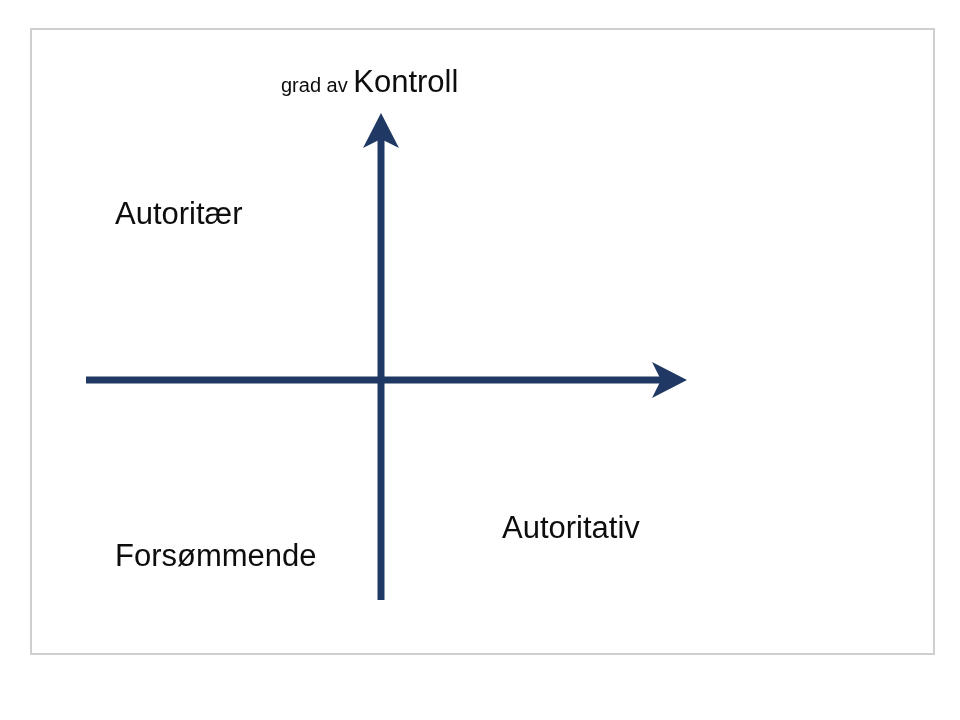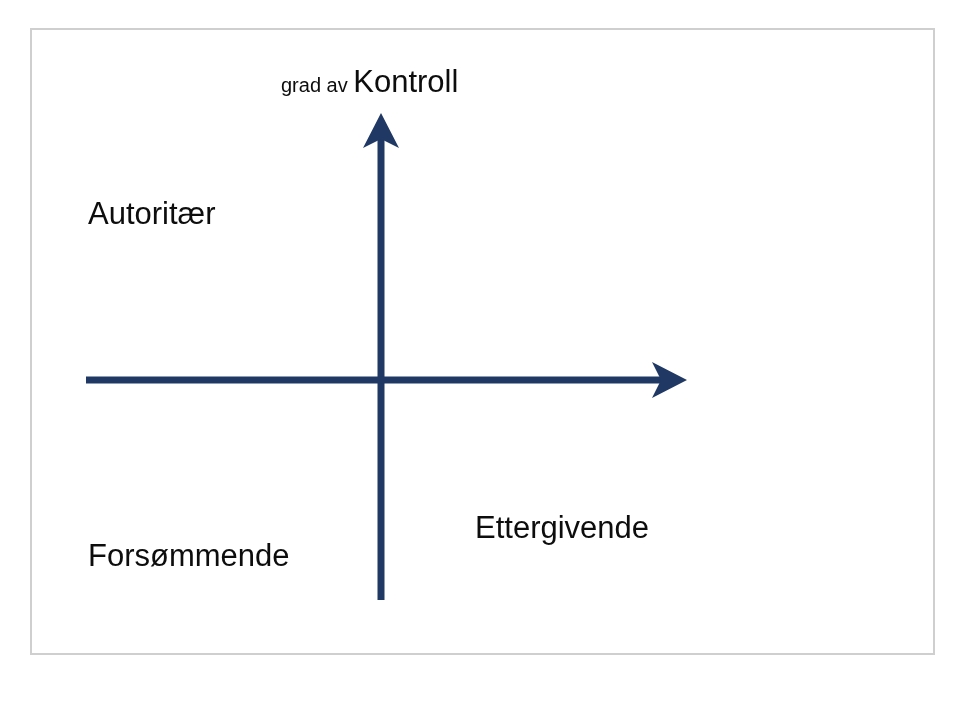--- a/index.html
+++ b/index.html
@@ -47,20 +47,21 @@
 
   
   .quad-label {
     position: absolute;
     font-family: "Liberation Sans", sans-serif;
     font-size: 31px;
     font-weight: 400;
     color: #0d0d0d;
     white-space: nowrap;
     line-height: 1;
+    margin-left: 27px;
   }
   .quad-tl { left: 88px;  top: 198px; }
   .quad-tr { left: 483px; top: 198px; }
   .quad-bl { left: 88px;  top: 540px; }
   .quad-br { left: 475px; top: 512px; }
 
   
   .axis-title {
     position: absolute;
     white-space: nowrap;
@@ -105,15 +106,15 @@
     <polygon points="687,380 652,398 661,380 652,362" fill="#1f3864"></polygon>
   </svg>
 
   <div class="axis-title axis-title-y">
     <span class="small">grad av </span><span class="big">Kontroll</span>
   </div>
 
 
   <div class="quad-label quad-tl">Autoritær</div>
   <div class="quad-label quad-bl">Forsømmende</div>
-  <div class="quad-label quad-br">Ettergivende</div>
+  <div class="quad-label quad-br">Autoritativ</div>
 
 </div>
 
 </body></html>

